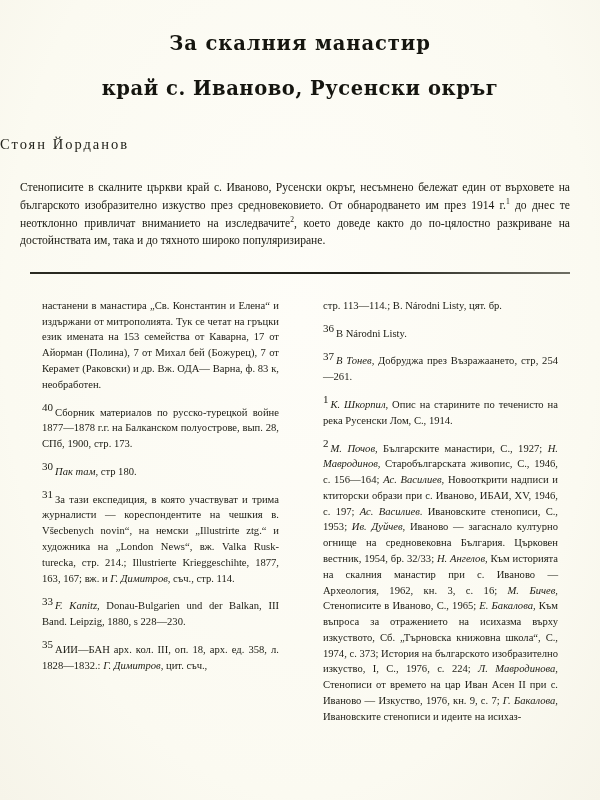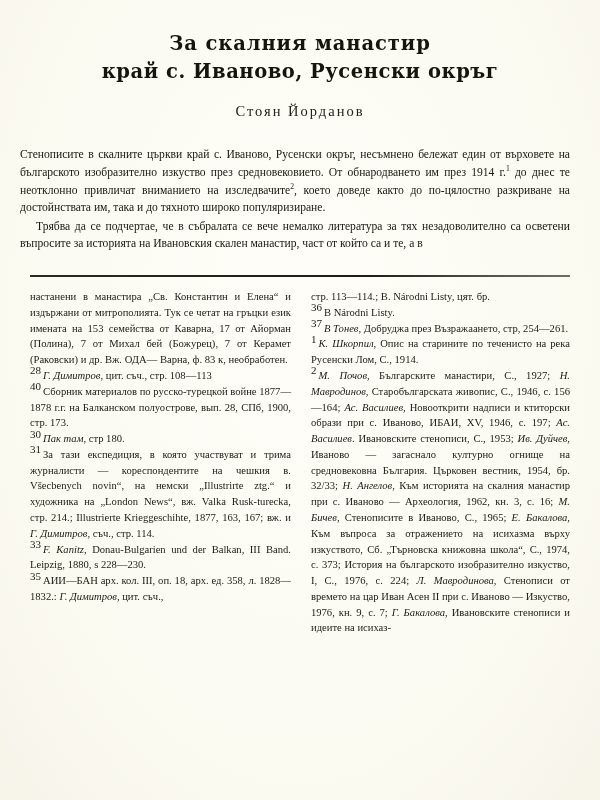--- a/index.html
+++ b/index.html
@@ -32,24 +32,25 @@
   .title-line {
     font-family: "DejaVu Serif", "Liberation Serif", serif;
     font-weight: bold;
     font-size: 19.5px;
     letter-spacing: 0.9px;
     line-height: 1.42;
     color: #15150f;
   }
   .title-line.l2 {
     letter-spacing: 0.55px;
+    margin-top: 17px;
   }
   .author {
-    margin-top: 18px;
-    text-align: center;
+    margin-top: 34px;
+    text-align: left;
     font-family: "Liberation Serif", "DejaVu Serif", serif;
     font-size: 14.5px;
     letter-spacing: 2.0px;
     color: #23231c;
   }
 
   
   .body-block {
     margin: 26px 30px 0 20px;
   }
@@ -92,21 +93,21 @@
   }
   .col.left { padding-right: 2px; }
   .col.right { padding-left: 4px; }
 
   .note {
     font-size: 10.6px;
     line-height: 1.49;
     text-align: justify;
     text-justify: inter-word;
     color: #1b1b13;
-    margin: 0;
+    margin: 12px;
   }
   .note .marker {
     font-size: 11px;
     vertical-align: super;
     line-height: 0;
     margin-right: 2px;
   }
   .note .it {
     font-style: italic;
   }
@@ -119,31 +120,29 @@
 <div class="page">
 
   <div class="title-block">
     <div class="title-line l1">За скалния манастир</div>
     <div class="title-line l2">край с. Иваново, Русенски окръг</div>
     <div class="author">Стоян Йорданов</div>
   </div>
 
   <div class="body-block">
     <p class="para">Стенописите в скалните църкви край с. Иваново, Русенски окръг, несъмнено бележат един от върховете на българското изобразително изкуство през средновековието. От обнародването им през 1914 г.<sup>1</sup> до днес те неотклонно привличат вниманието на изследвачите<sup>2</sup>, което доведе както до по-цялостно разкриване на достойнствата им, така и до тяхното широко популяризиране.</p>
-    <p class="para">Трябва да се подчертае, че в събралата се вече немалко литература за тях незадоволително са осветени въпросите за историята на Ивановския скален манастир, част от който са и те, а в</p>
   </div>
 
   <div class="rule-wrap">
     <div class="rule"></div>
   </div>
 
   <div class="notes">
     <div class="col left">
         <p class="note cont">настанени в манастира „Св. Константин и Елена“ и издържани от митрополията. Тук се четат на гръцки език имената на 153 семейства от Каварна, 17 от Айорман (Полина), 7 от Михал бей (Божурец), 7 от Керамет (Раковски) и др. Вж. ОДА— Варна, ф. 83 к, необработен.</p>
-        <p class="note"><span class="marker">28</span><span class="it">Г. Димитров</span>, цит. съч., стр. 108—113</p>
         <p class="note"><span class="marker">40</span>Сборник материалов по русско-турецкой войне 1877—1878 г.г. на Балканском полуострове, вып. 28, СПб, 1900, стр. 173.</p>
         <p class="note"><span class="marker">30</span><span class="it">Пак там</span>, стр 180.</p>
         <p class="note"><span class="marker">31</span>За тази експедиция, в която участвуват и трима журналисти — кореспондентите на чешкия в. Všecbenych novin“, на немски „Illustrirte ztg.“ и художника на „London News“, вж. Valka Rusk-turecka, стр. 214.; Illustrierte Krieggeschihte, 1877, 163, 167; вж. и <span class="it">Г. Димитров</span>, съч., стр. 114.</p>
         <p class="note"><span class="marker">33</span><span class="it">F. Kanitz</span>, Donau-Bulgarien und der Balkan, III Band. Leipzig, 1880, s 228—230.</p>
         <p class="note"><span class="marker">35</span>АИИ—БАН арх. кол. III, оп. 18, арх. ед. 358, л. 1828—1832.: <span class="it">Г. Димитров</span>, цит. съч., </p>
       </div>
     <div class="col right">
         <p class="note cont">стр. 113—114.; В. Národni Listy, цят. бр.</p>
         <p class="note"><span class="marker">36</span>В Národni Listy.</p>
         <p class="note"><span class="marker">37</span><span class="it">В Тонев</span>, Добруджа през Възражаането, стр, 254—261.</p>

